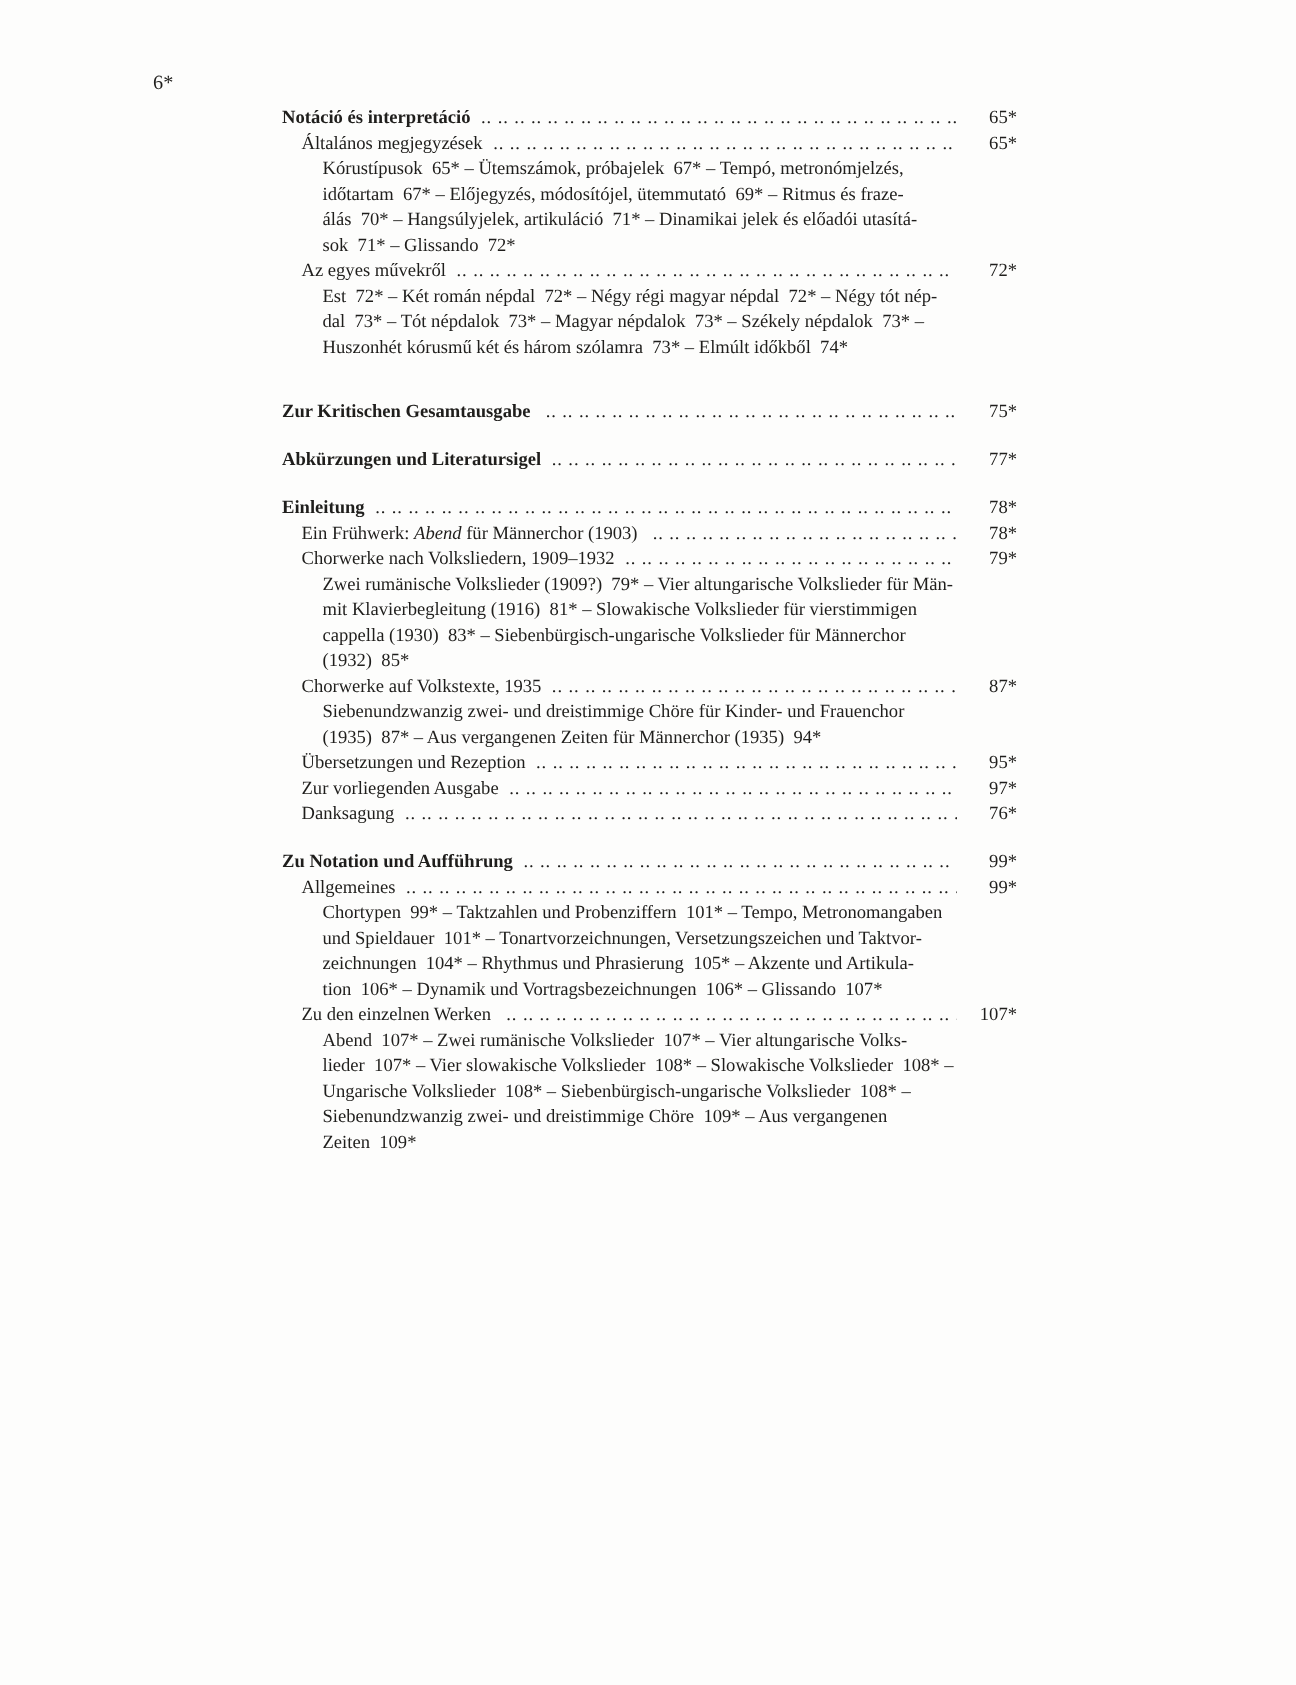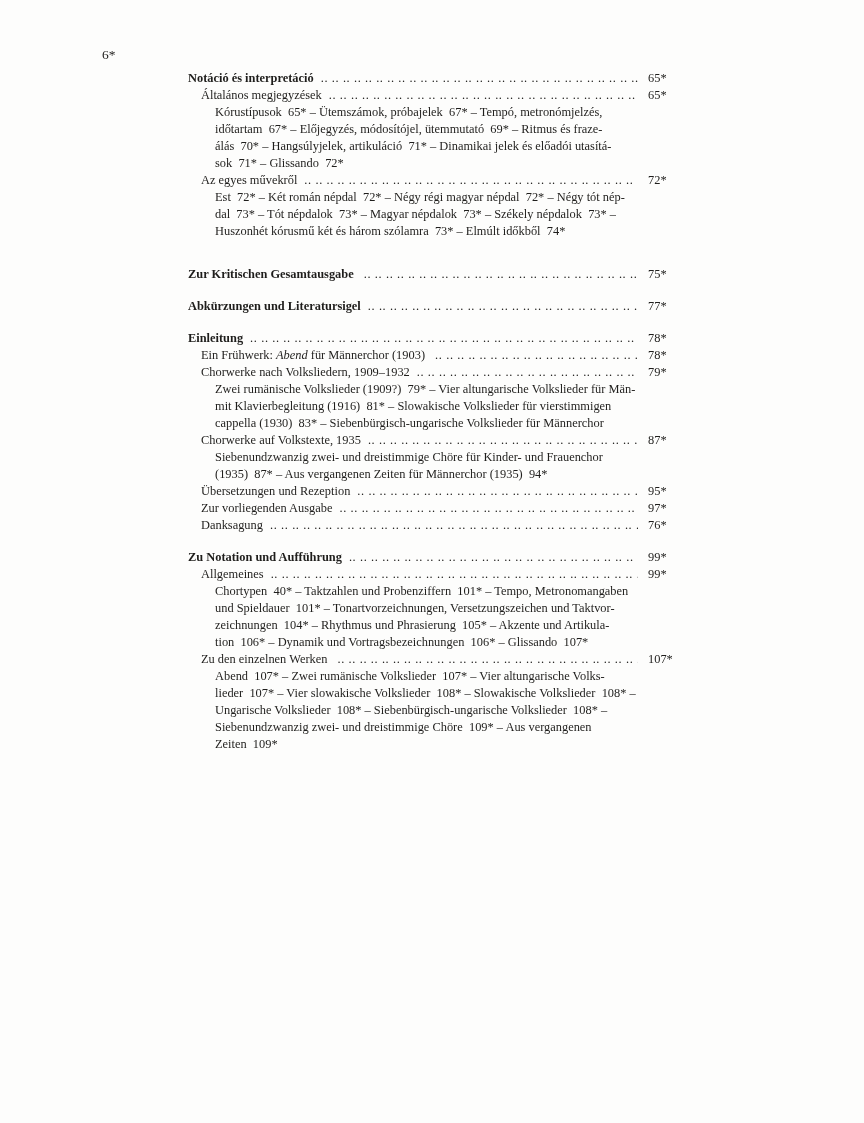--- a/index.html
+++ b/index.html
@@ -53,20 +53,21 @@
     flex: 1 1 0;
     min-width: 0;
     overflow: hidden;
     white-space: nowrap;
     margin: 0 10px 0 7px;
     letter-spacing: 0.6px;
   }
   .page-ref {
     flex: 0 0 auto;
     min-width: 30px;
+    text-align: right;
   }
   .italic { font-style: italic; }
 </style>
 </head>
 <body>
 
 <div class="sheet">
   <div class="folio">6*</div>
 
   <nav class="toc">
@@ -125,20 +126,21 @@
         </div>
         <div class="toc-row lvl1">
           <span class="toc-text"><span>Chorwerke nach Volksliedern, 1909–1932</span></span>
           <span class="leader">.. .. .. .. .. .. .. .. .. .. .. .. .. .. .. .. .. .. .. .. .. .. .. .. .. .. .. .. .. .. .. .. .. .. .. .. .. .. .. .. .. .. .. .. .. .. .. .. .. .. .. .. .. .. .. .. .. .. .. .. .. .. .. .. .. .. .. .. .. .. </span>
           <span class="page-ref">79*</span>
         </div>
         <div class="toc-para lvl2">
           <div class="para-line">Zwei rumänische Volkslieder (1909?)  79* – Vier altungarische Volkslieder für Män-</div>
           <div class="para-line">mit Klavierbegleitung (1916)  81* – Slowakische Volkslieder für vierstimmigen</div>
           <div class="para-line">cappella (1930)  83* – Siebenbürgisch-ungarische Volkslieder für Männerchor</div>
+          <div class="para-line">(1932)  85*</div>
         </div>
         <div class="toc-row lvl1">
           <span class="toc-text"><span>Chorwerke auf Volkstexte, 1935</span></span>
           <span class="leader">.. .. .. .. .. .. .. .. .. .. .. .. .. .. .. .. .. .. .. .. .. .. .. .. .. .. .. .. .. .. .. .. .. .. .. .. .. .. .. .. .. .. .. .. .. .. .. .. .. .. .. .. .. .. .. .. .. .. .. .. .. .. .. .. .. .. .. .. .. .. </span>
           <span class="page-ref">87*</span>
         </div>
         <div class="toc-para lvl2">
           <div class="para-line">Siebenundzwanzig zwei- und dreistimmige Chöre für Kinder- und Frauenchor</div>
           <div class="para-line">(1935)  87* – Aus vergangenen Zeiten für Männerchor (1935)  94*</div>
         </div>
@@ -163,21 +165,21 @@
           <span class="toc-text"><span>Zu Notation und Aufführung</span></span>
           <span class="leader">.. .. .. .. .. .. .. .. .. .. .. .. .. .. .. .. .. .. .. .. .. .. .. .. .. .. .. .. .. .. .. .. .. .. .. .. .. .. .. .. .. .. .. .. .. .. .. .. .. .. .. .. .. .. .. .. .. .. .. .. .. .. .. .. .. .. .. .. .. .. </span>
           <span class="page-ref">99*</span>
         </div>
         <div class="toc-row lvl1">
           <span class="toc-text"><span>Allgemeines</span></span>
           <span class="leader">.. .. .. .. .. .. .. .. .. .. .. .. .. .. .. .. .. .. .. .. .. .. .. .. .. .. .. .. .. .. .. .. .. .. .. .. .. .. .. .. .. .. .. .. .. .. .. .. .. .. .. .. .. .. .. .. .. .. .. .. .. .. .. .. .. .. .. .. .. .. </span>
           <span class="page-ref">99*</span>
         </div>
         <div class="toc-para lvl2">
-          <div class="para-line">Chortypen  40* – Taktzahlen und Probenziffern  101* – Tempo, Metronomangaben</div>
+          <div class="para-line">Chortypen  99* – Taktzahlen und Probenziffern  101* – Tempo, Metronomangaben</div>
           <div class="para-line">und Spieldauer  101* – Tonartvorzeichnungen, Versetzungszeichen und Taktvor-</div>
           <div class="para-line">zeichnungen  104* – Rhythmus und Phrasierung  105* – Akzente und Artikula-</div>
           <div class="para-line">tion  106* – Dynamik und Vortragsbezeichnungen  106* – Glissando  107*</div>
         </div>
         <div class="toc-row lvl1">
           <span class="toc-text"><span>Zu den einzelnen Werken </span></span>
           <span class="leader">.. .. .. .. .. .. .. .. .. .. .. .. .. .. .. .. .. .. .. .. .. .. .. .. .. .. .. .. .. .. .. .. .. .. .. .. .. .. .. .. .. .. .. .. .. .. .. .. .. .. .. .. .. .. .. .. .. .. .. .. .. .. .. .. .. .. .. .. .. .. </span>
           <span class="page-ref">107*</span>
         </div>
         <div class="toc-para lvl2">

